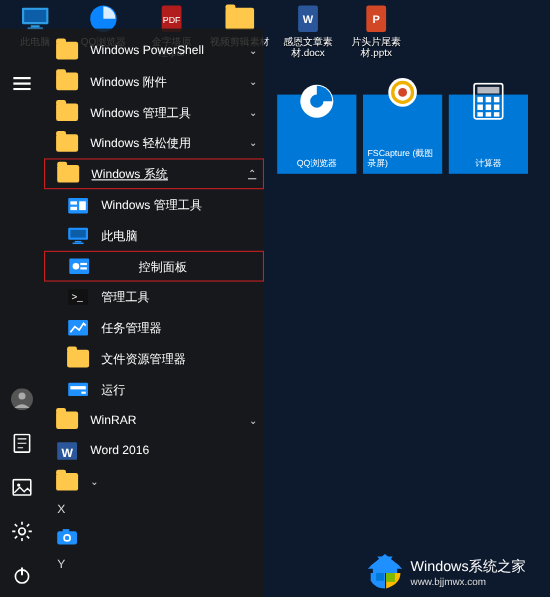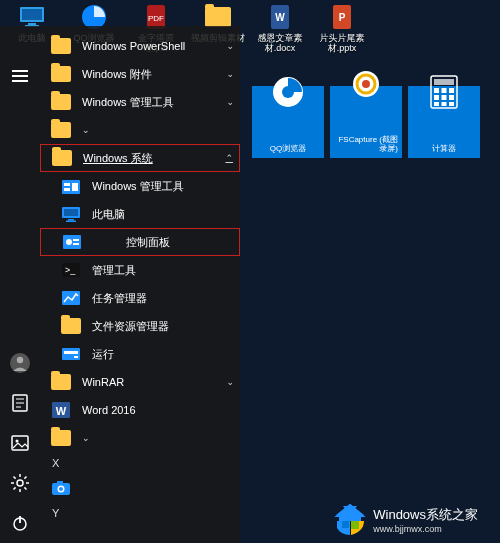--- a/index.html
+++ b/index.html
@@ -26,21 +26,21 @@
   .folder::before { content: ""; position: absolute; top: -3px; left: 0; width: 9px; height: 4px; background: #ffc84a; border-radius: 2px 2px 0 0; }
   .letter-hdr { height: 22px; display: flex; align-items: center; padding-left: 12px; font-size: 11px; color: #ddd; }
   .sub .ico { margin-left: 10px; }
 
   .hl-outer { border: 1px solid #c62020; text-decoration: underline; }
   .hl-inner { border: 1px solid #c62020; gap: 43px; }
 
   .tiles { position: absolute; left: 252px; top: 86px; display: flex; gap: 6px; }
   .tile { width: 72px; height: 72px; background: #0078d7; display: flex; flex-direction: column; align-items: center; justify-content: flex-end; padding: 4px; cursor: pointer; }
   .tile .ticon { flex: 1 1 auto; display: flex; align-items: center; justify-content: center; }
-  .tile .tl { font-size: 8px; text-align: right; line-height: 1.1; margin-top: 36px; }
+  .tile .tl { font-size: 8px; text-align: left; line-height: 1.1; margin-top: 36px; }
 
   .watermark { position: absolute; right: 22px; bottom: 6px; display: flex; align-items: center; gap: 6px; }
   .wm-txt { display: flex; flex-direction: column; font-size: 10px; }
   .wm-txt .a { font-size: 13px; font-weight: 500; }
   .wm-txt .b { font-size: 9px; color: #ddd; }
 </style>
 </head>
 <body>
 
 <div class="desktop-icons">
@@ -173,20 +173,21 @@
     <span class="ico">
           <div class="folder"></div>
         </span>
     <span class="txt">Windows 管理工具</span>
     <span class="chev">⌄</span>
   </div>
       <div class="app-row">
     <span class="ico">
           <div class="folder"></div>
         </span>
+    <span class="txt">Windows 轻松使用</span>
     <span class="chev">⌄</span>
   </div>
       <div class="app-row hl-outer">
     <span class="ico">
           <div class="folder"></div>
         </span>
     <span class="txt">Windows 系统</span>
     <span class="chev">⌃</span>
   </div>
       <div class="app-row sub">

